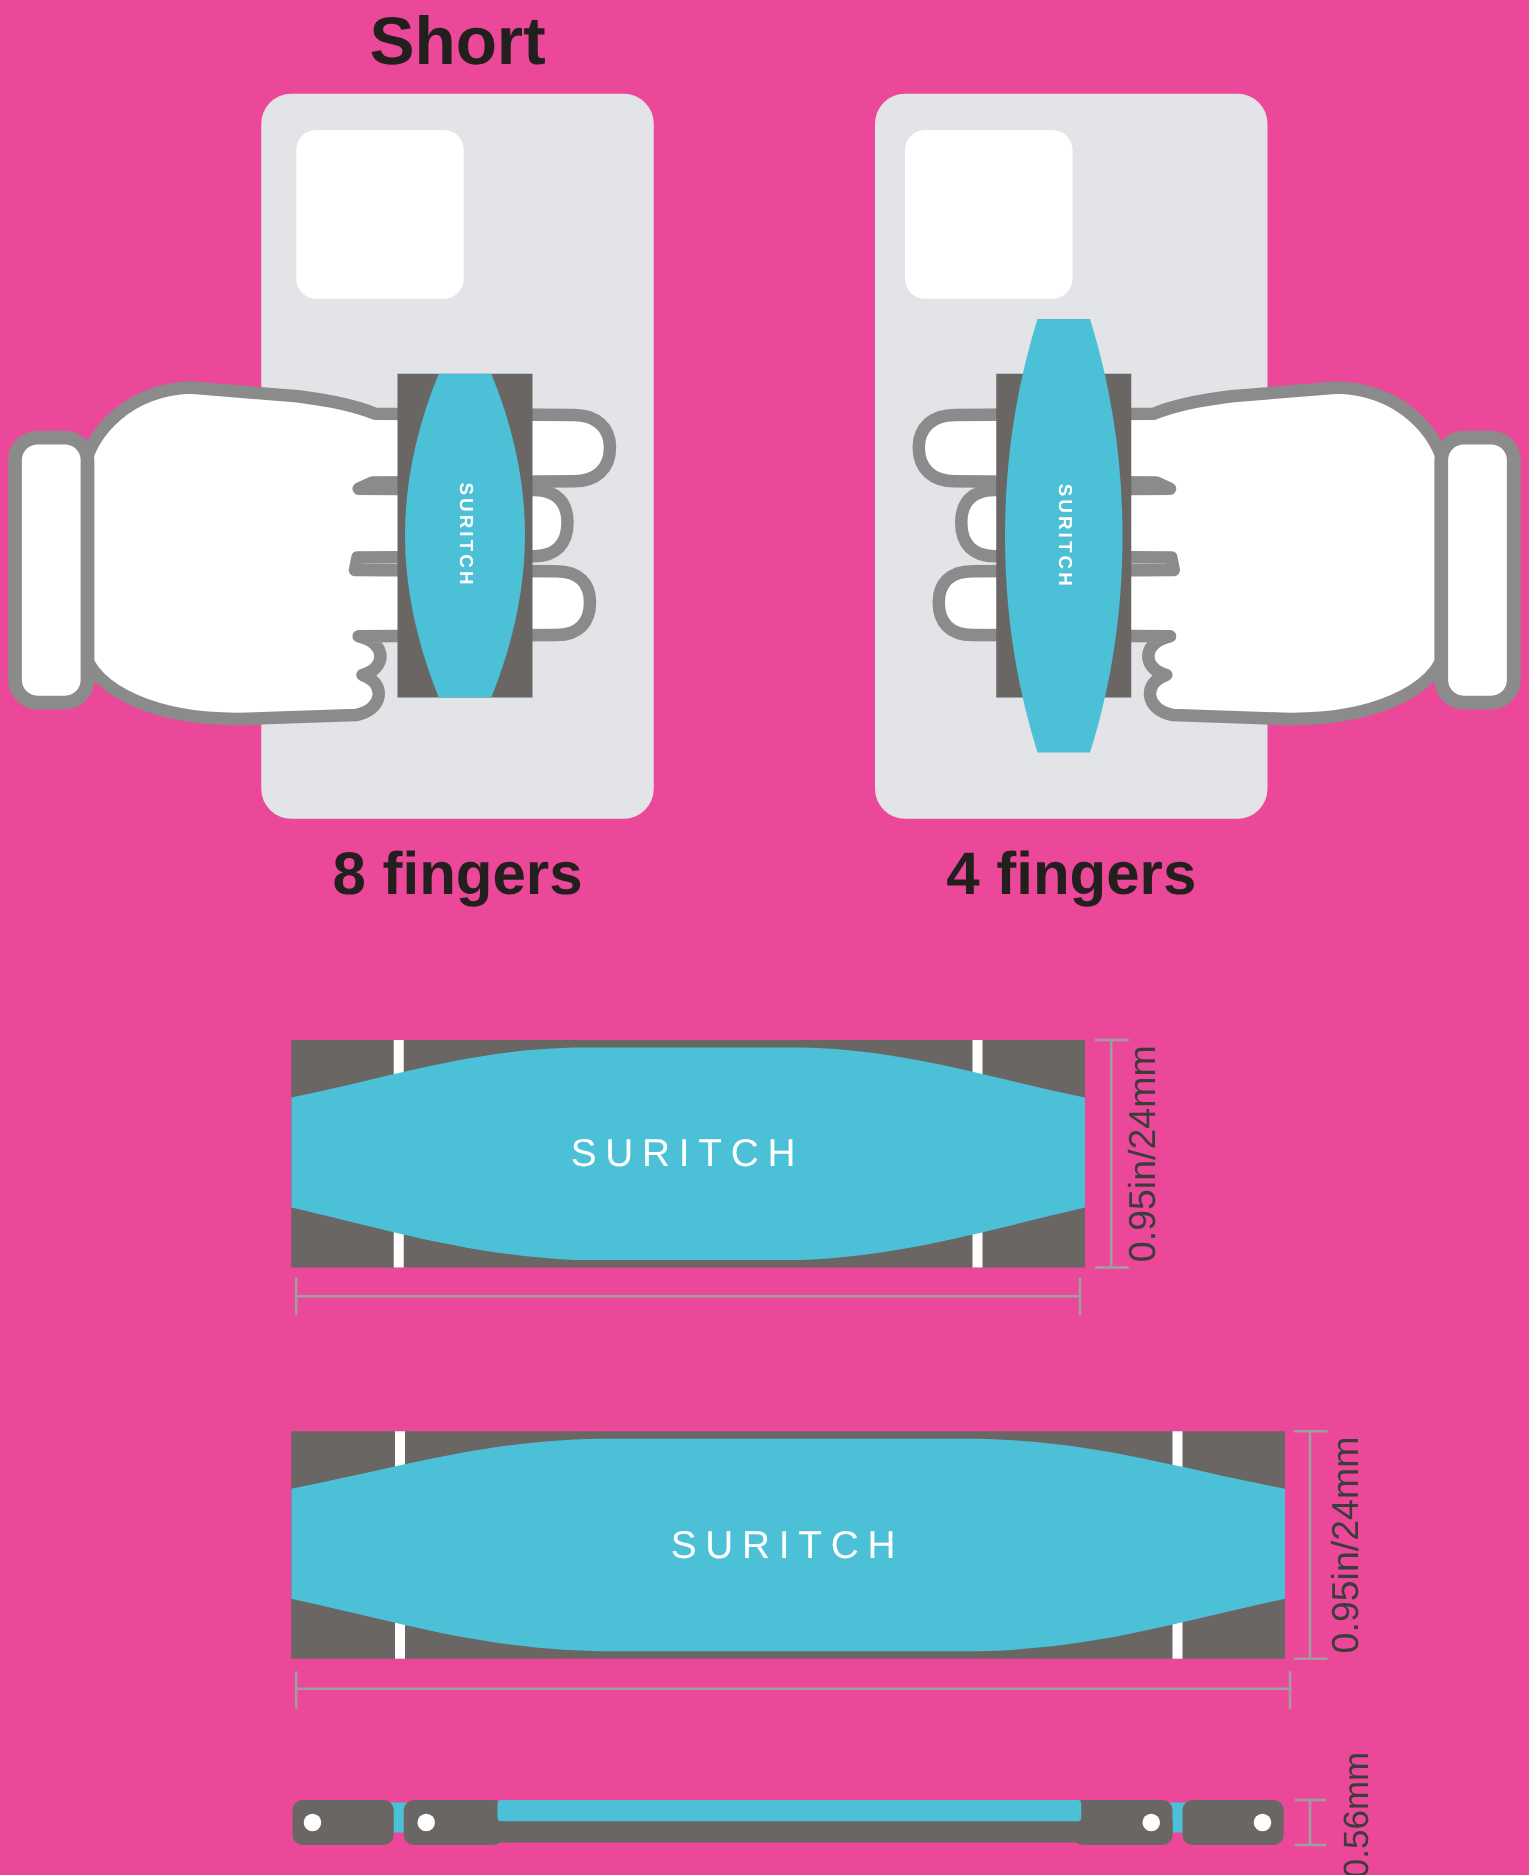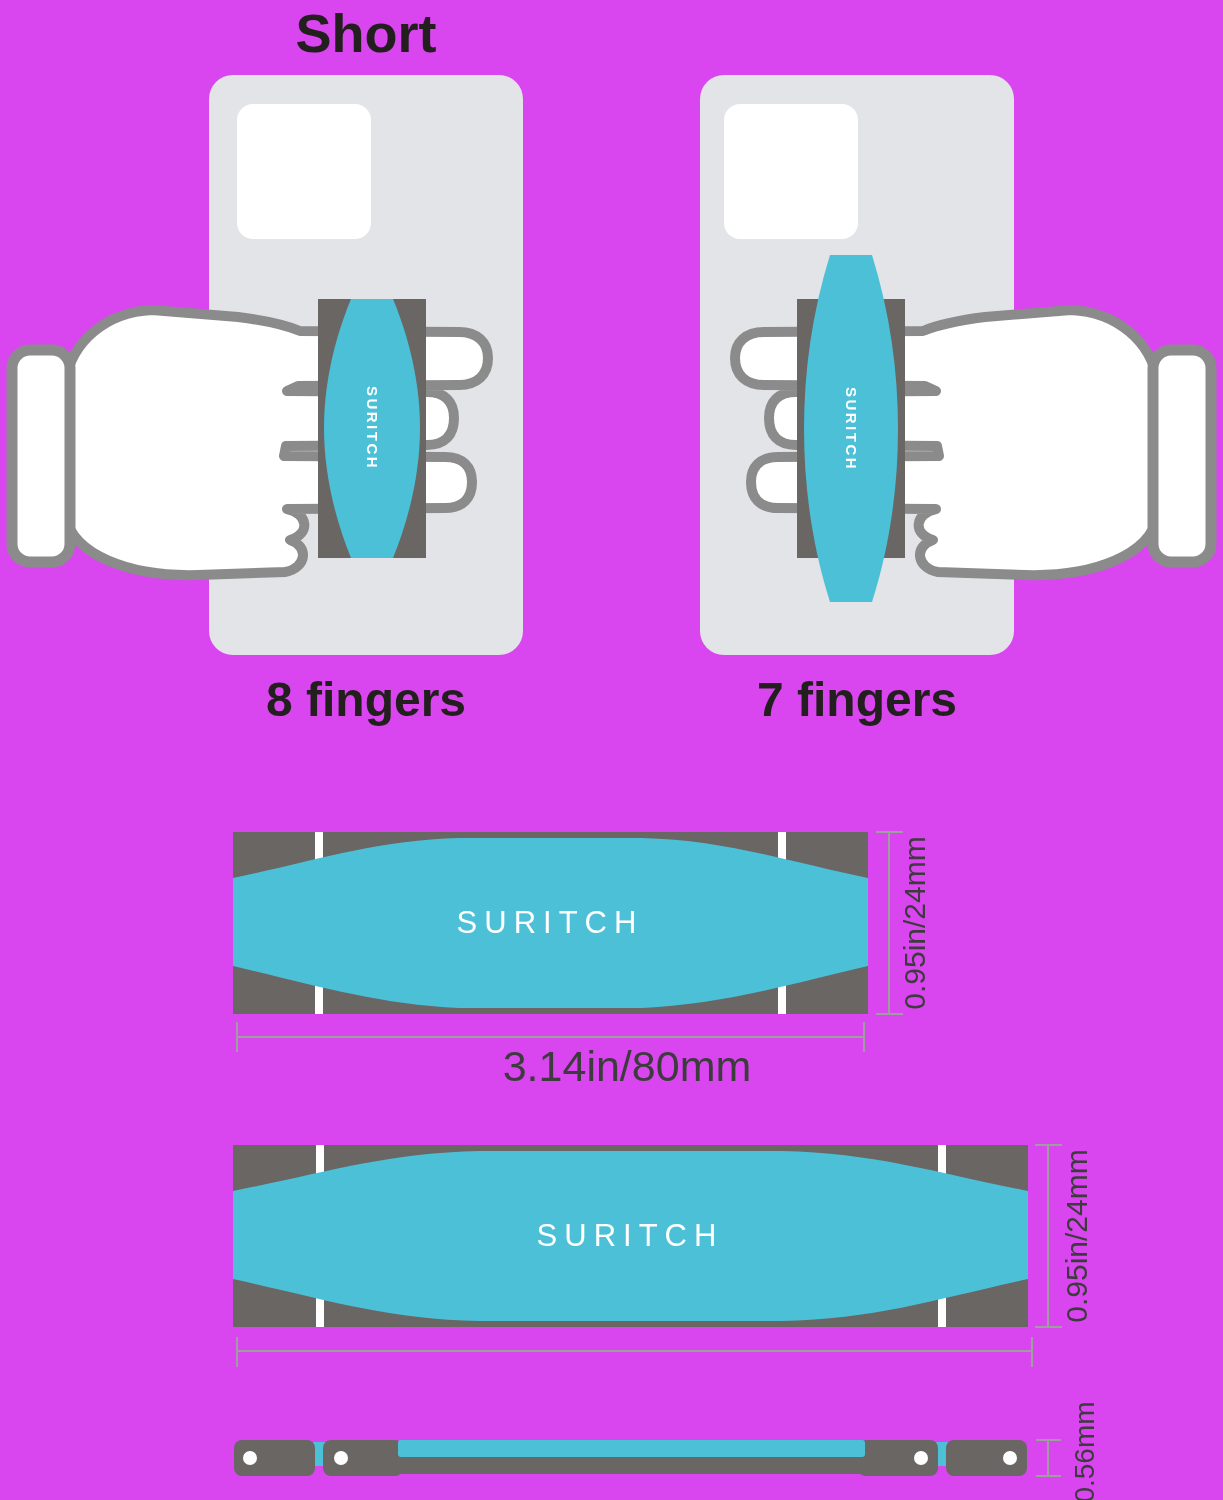--- a/index.html
+++ b/index.html
@@ -1,17 +1,17 @@
 <!DOCTYPE html>
 <html style="--teal: #4CC0D7; --patch_gray: #696664; --phone_gray: #E3E4E7; --hand_stroke: #8B8B8B; --dim_line: #9E9E9E; --dim_text: #3C3C3C; --title_text: #231F1E;"><head>
 <meta charset="utf-8">
 <style>
   html,body{margin:0;padding:0;background:#fff;}
   .canvas{
-    position:relative;width:1223px;height:1500px;background:#d946ef;overflow:hidden;
+    position:relative;width:1223px;height:1500px;background:#ec4899;overflow:hidden;
     font-family:"Liberation Sans", sans-serif;
   }
   .abs{position:absolute;}
   .title{
     position:absolute;width:300px;text-align:center;
     font-size:54px;font-weight:600;color:var(--title_text);letter-spacing:0px;
   }
   .caption{
     position:absolute;width:320px;text-align:center;
     font-size:48px;font-weight:600;color:var(--title_text);
@@ -104,39 +104,38 @@
     <path d="M 33 0 C 14 46,6 90,6 129 C 6 168,14 212,33 259 L 75 259 C 94 212,102 168,102 129 C 102 90,94 46,75 0 Z"></path>
   </svg>
   <div class="vlogo" style="left:302px;top:417px;">SURITCH</div>
 
   <svg class="abs lens" style="left:797px;top:255px;" width="108" height="348" viewBox="0 0 108 348">
     <path d="M 33 0 C 15 58,7 116,7 174 C 7 232,15 290,33 347 L 75 347 C 93 290,101 232,101 174 C 101 116,93 58,75 0 Z"></path>
   </svg>
   <div class="vlogo" style="left:781px;top:418px;">SURITCH</div>
 
   <div class="caption" style="left:206px;top:672px;">8 fingers</div>
-  <div class="caption" style="left:697px;top:672px;">7 fingers</div>
+  <div class="caption" style="left:697px;top:672px;">4 fingers</div>
 
   <div class="grayrect" style="left:233px;top:832px;width:635px;height:182px;"></div>
   <div class="gap" style="left:315px;top:832px;height:182px;"></div>
   <div class="gap" style="left:778px;top:832px;height:182px;"></div>
   <svg class="abs lens" style="left:233px;top:832px;" width="635" height="182" viewBox="0 0 635 182">
     <path d="M 0 46 C 78 30,142 8,226 6 L 409 6 C 493 8,557 30,635 46 L 635 134 C 557 152,493 172,409 176 L 226 176 C 142 172,78 152,0 134 Z"></path>
   </svg>
   <div class="dlogo" style="left:430px;top:907px;">SURITCH</div>
 
   <div class="dimline" style="left:888px;top:832px;width:2px;height:182px;"></div>
   <div class="dimline" style="left:876px;top:831px;width:27px;height:2px;"></div>
   <div class="dimline" style="left:876px;top:1013px;width:27px;height:2px;"></div>
   <div class="dimlabel-v" style="left:815px;top:907px;">0.95in/24mm</div>
 
   <div class="dimline" style="left:236px;top:1022px;width:2px;height:30px;"></div>
   <div class="dimline" style="left:863px;top:1022px;width:2px;height:30px;"></div>
   <div class="dimline" style="left:236px;top:1036px;width:629px;height:2px;"></div>
-  <div class="dimlabel-h" style="left:450px;top:1042px;">3.14in/80mm</div>
 
   <div class="grayrect" style="left:233px;top:1145px;width:795px;height:182px;"></div>
   <div class="gap" style="left:316px;top:1145px;height:182px;"></div>
   <div class="gap" style="left:938px;top:1145px;height:182px;"></div>
   <svg class="abs lens" style="left:233px;top:1145px;" width="795" height="182" viewBox="0 0 795 182">
     <path d="M 0 46 C 92 28,152 8,246 6 L 549 6 C 643 8,703 28,795 46 L 795 134 C 703 154,643 174,549 176 L 246 176 C 152 174,92 154,0 134 Z"></path>
   </svg>
   <div class="dlogo" style="left:510px;top:1220px;">SURITCH</div>
 
   <div class="dimline" style="left:1047px;top:1145px;width:2px;height:182px;"></div>

